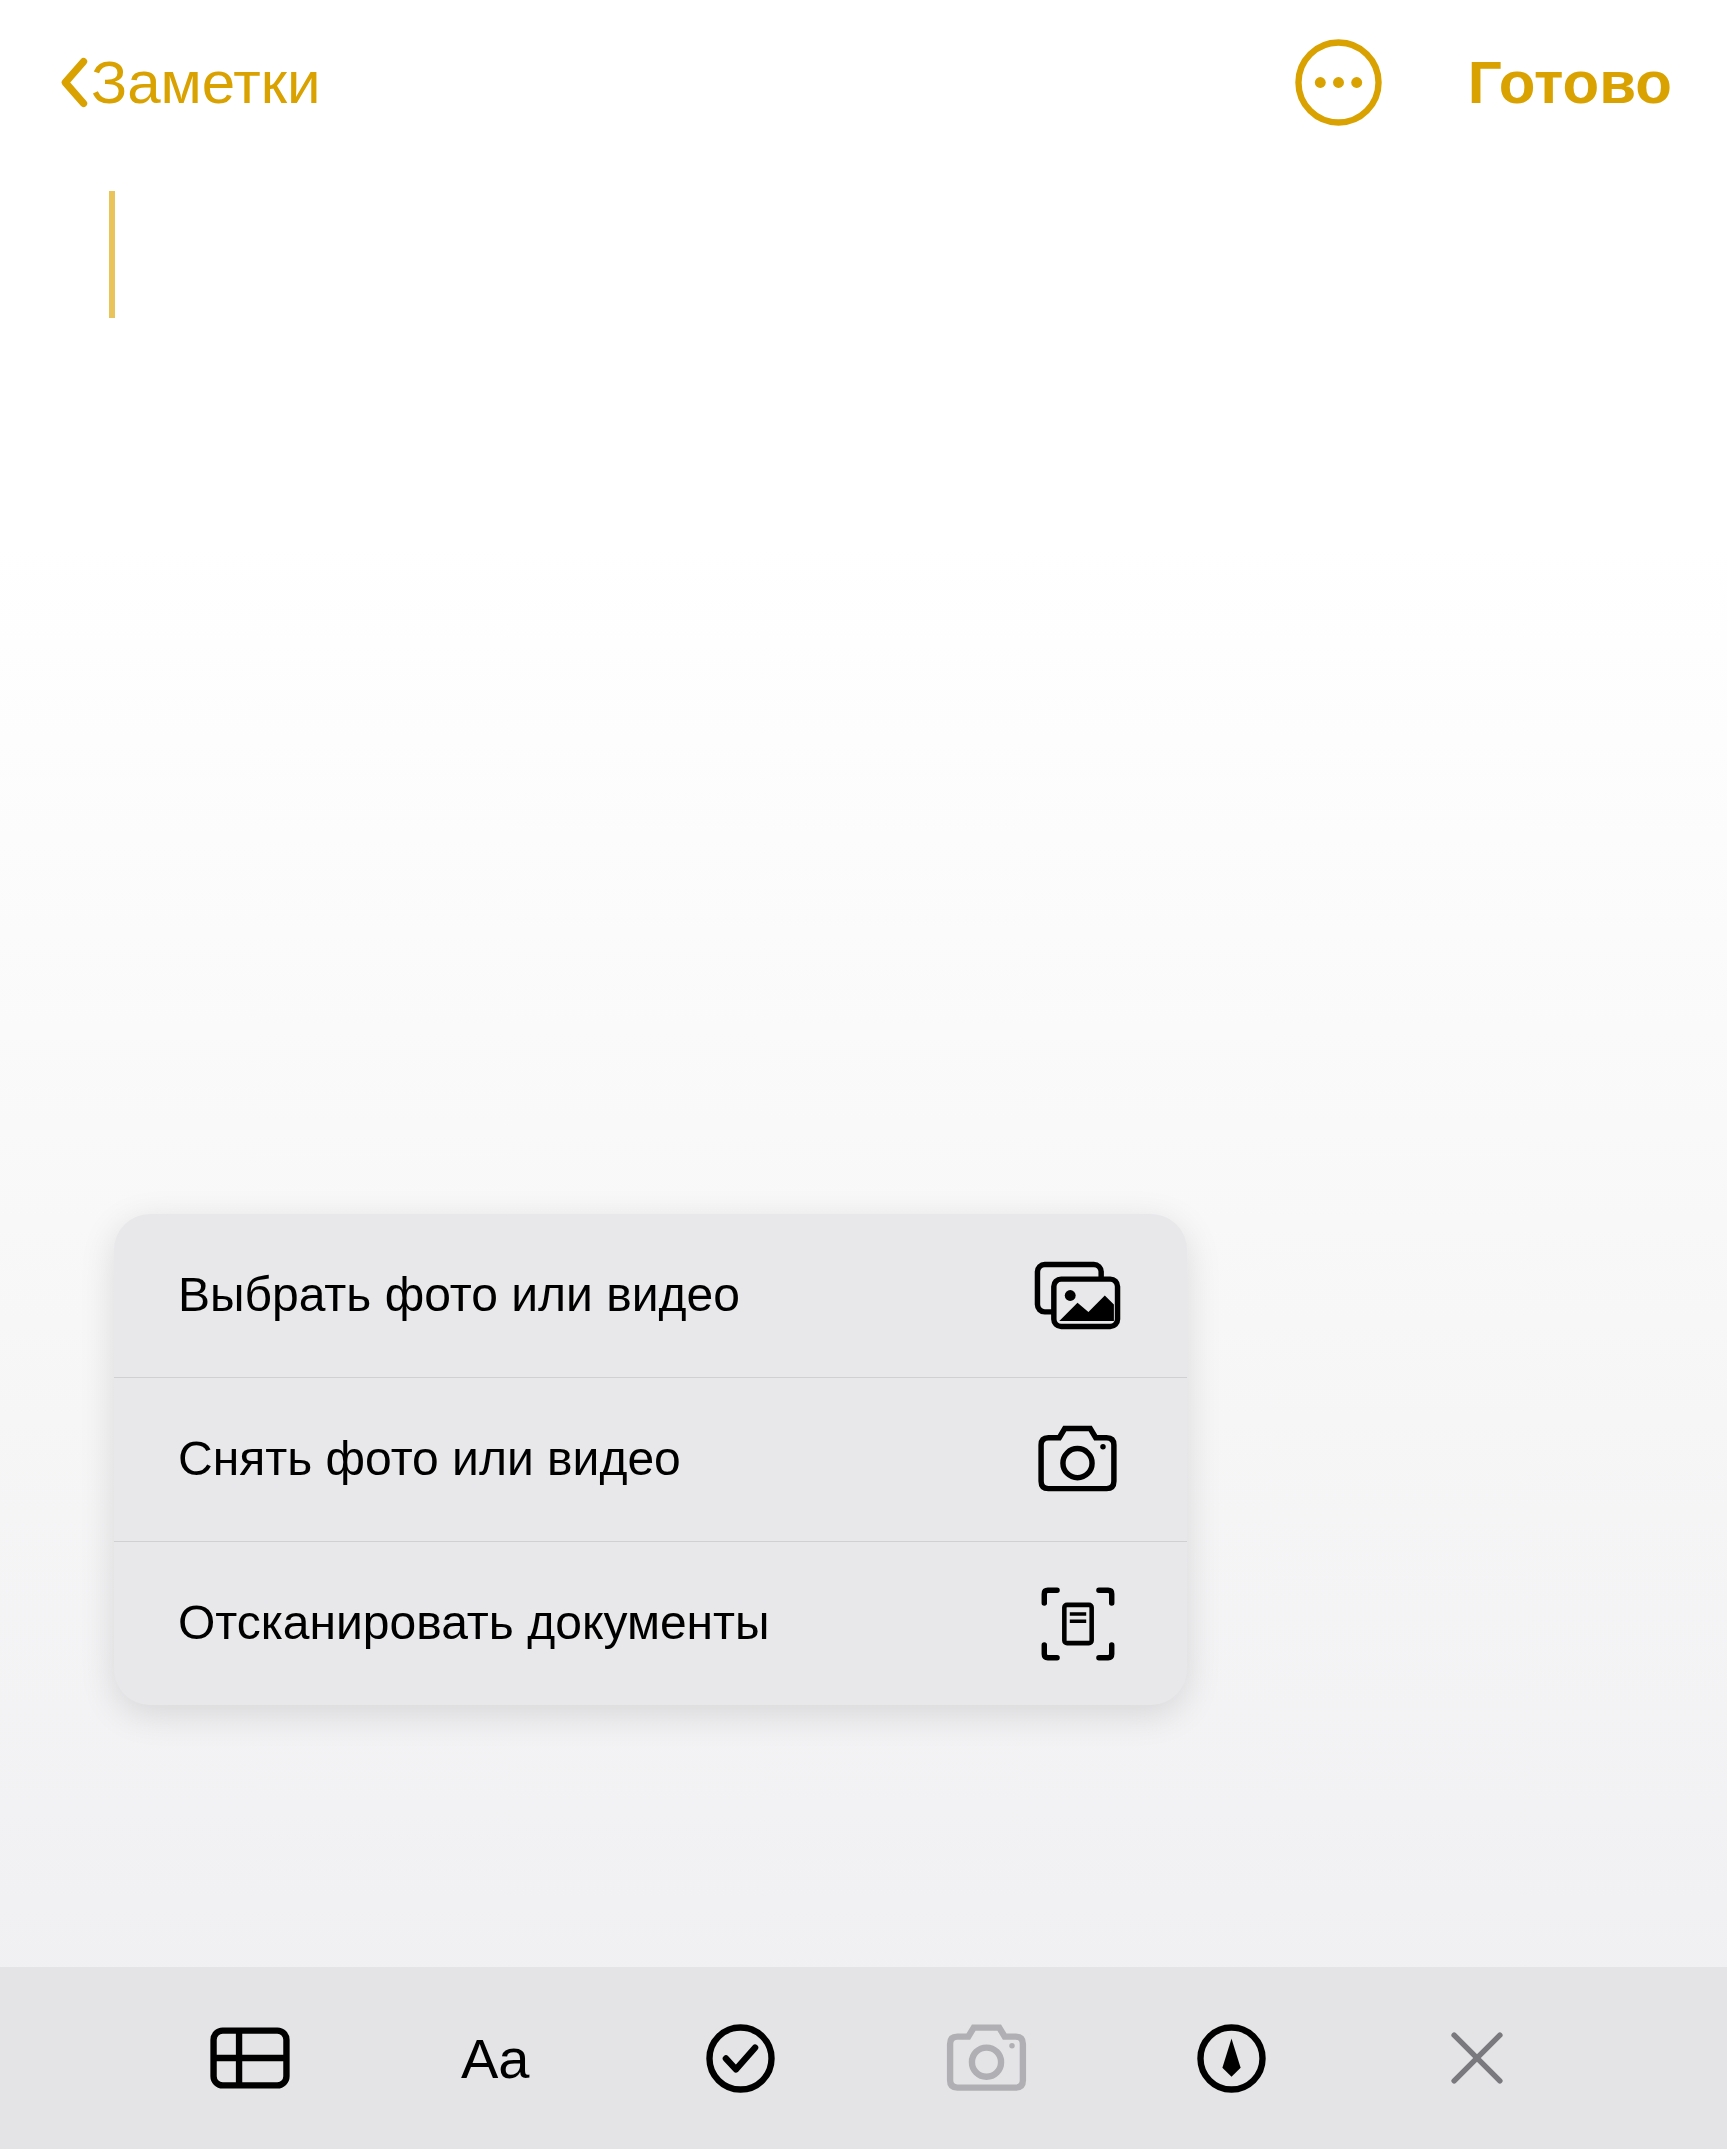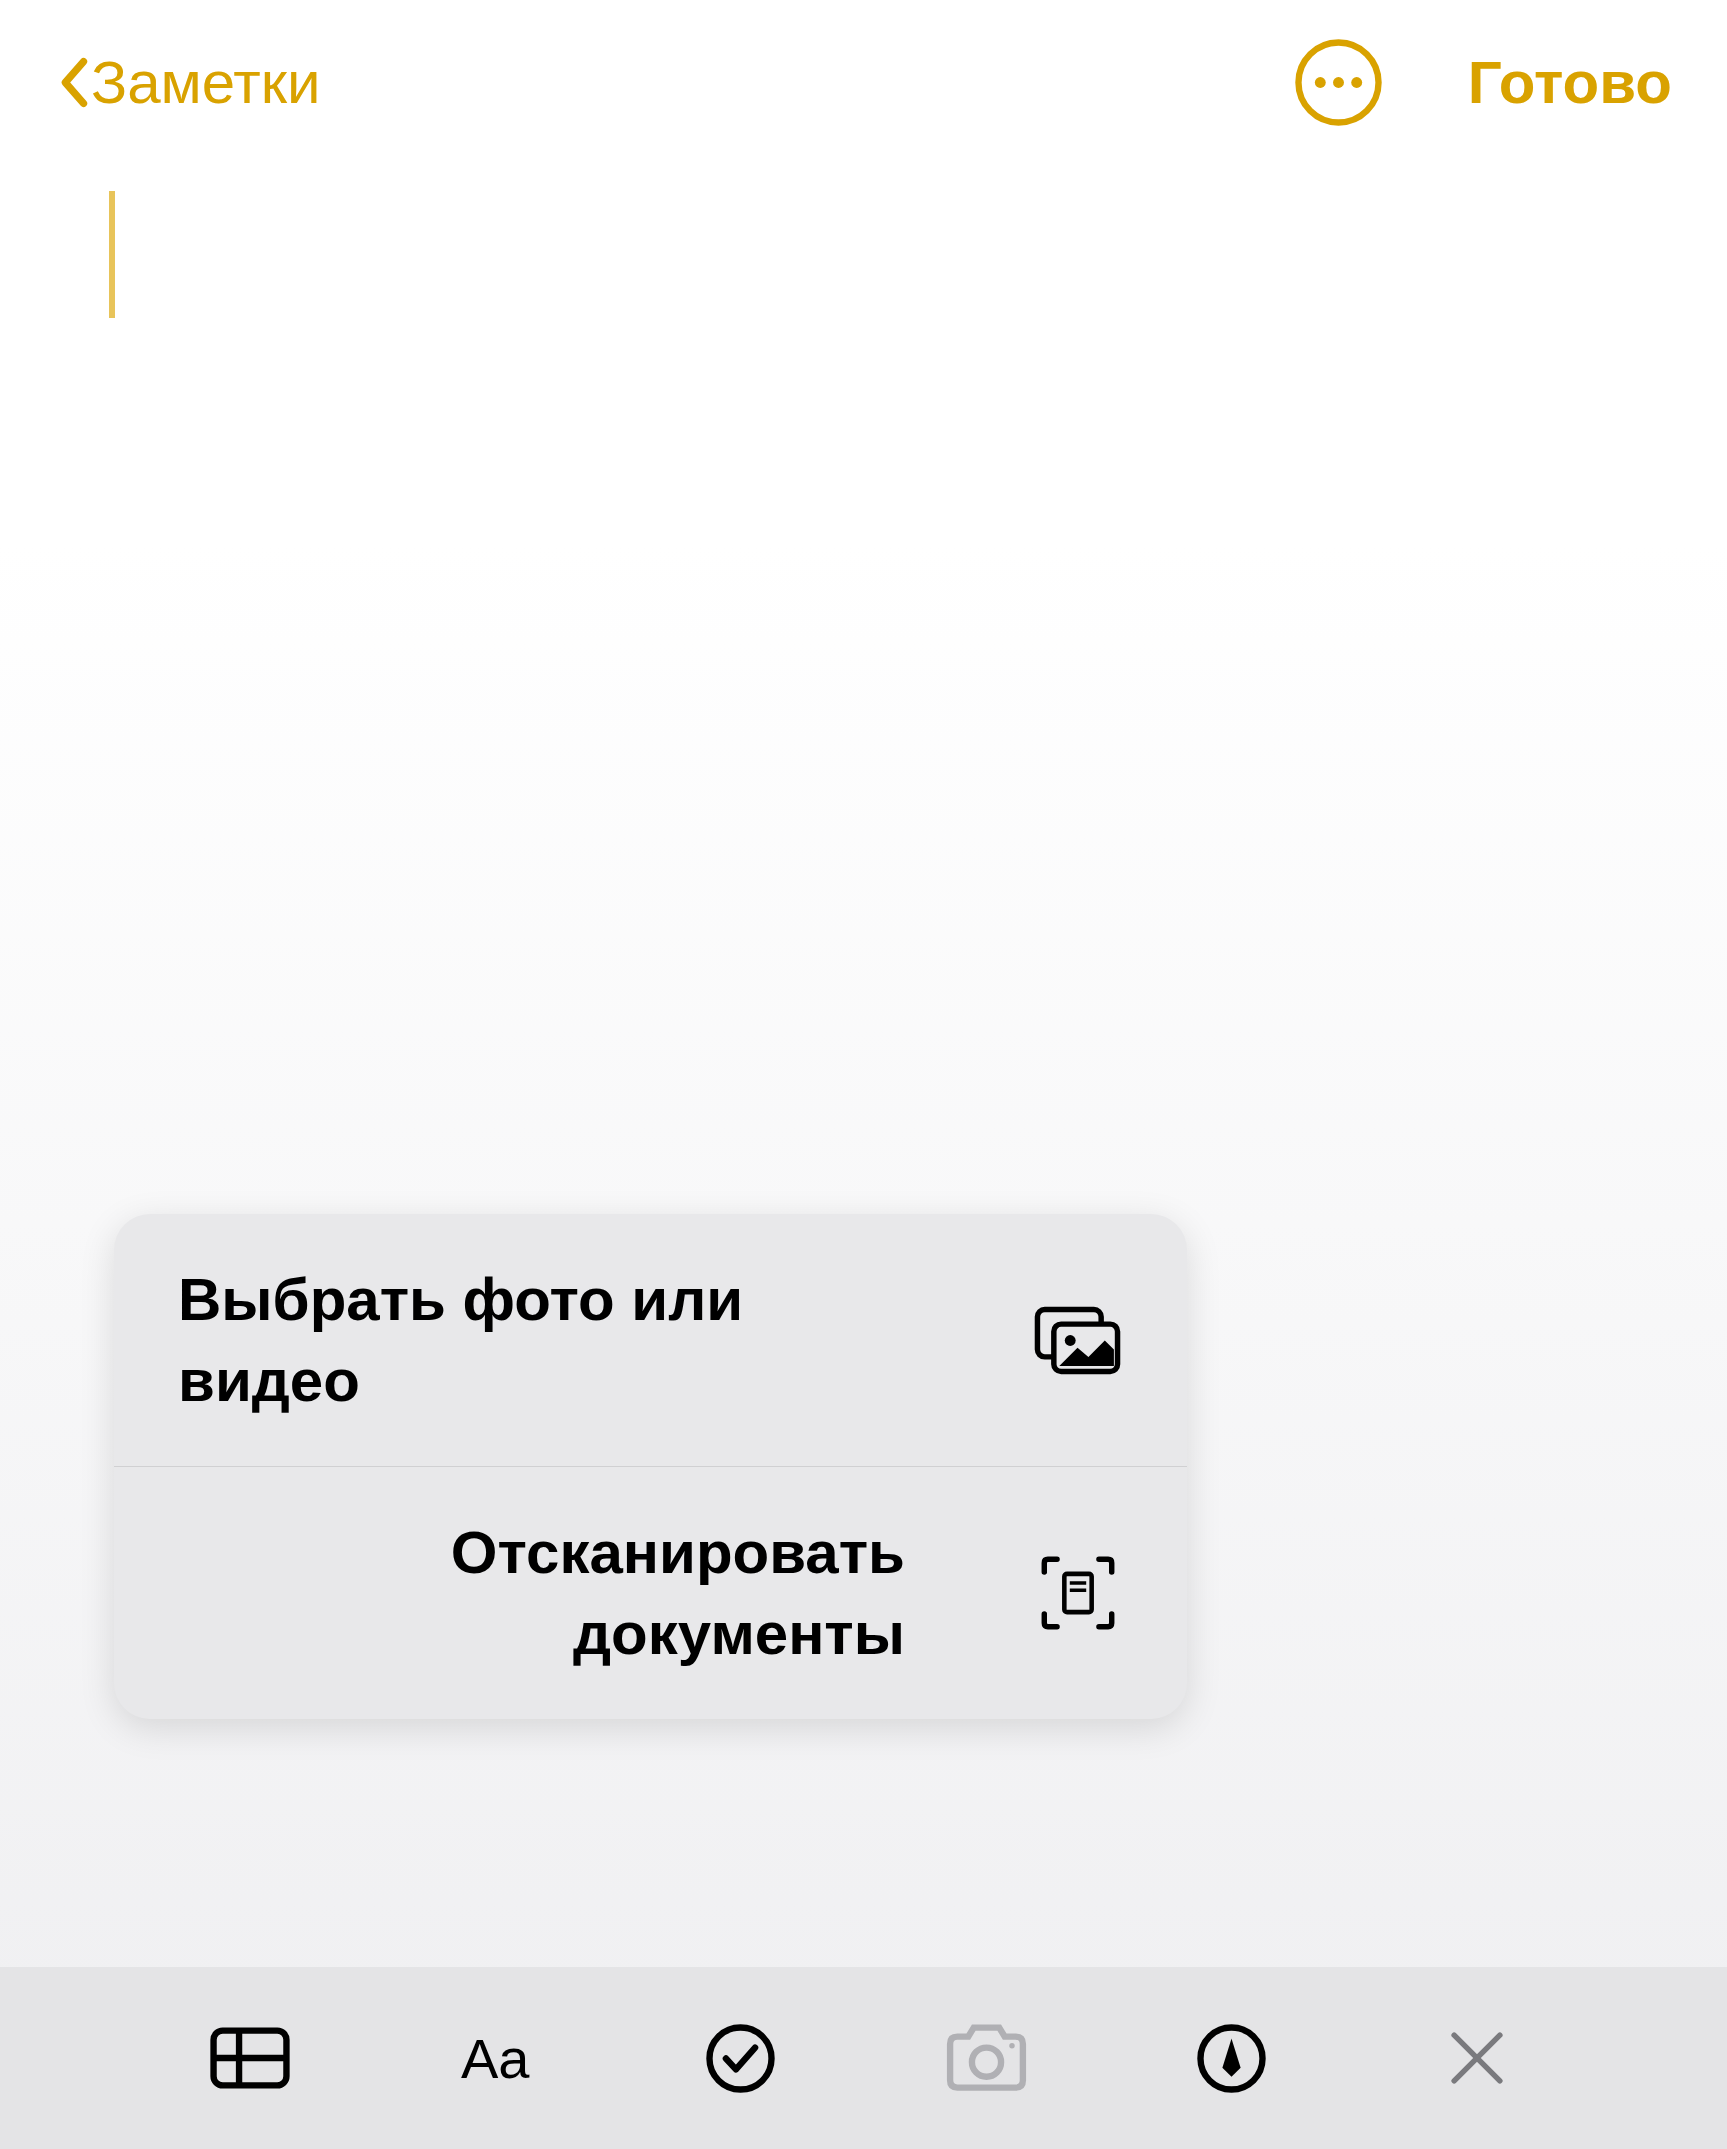--- a/index.html
+++ b/index.html
@@ -85,22 +85,22 @@
       justify-content: space-between;
       padding: 45px 64px;
       cursor: pointer;
       border-bottom: 0.9px solid #d0d0d2;
     }
     .popup-item:last-child {
       border-bottom: none;
       text-align: right;
     }
     .popup-label {
-      font-size: 60px;
-      font-weight: 700;
+      font-size: 48px;
+      font-weight: 400;
       color: #000;
       line-height: 1.35;
       max-width: 727px;
     }
     .popup-icon {
       width: 91px;
       height: 73px;
       display: flex;
       align-items: center;
       justify-content: center;
@@ -178,20 +178,30 @@
 
 <div class="popup-menu">
   <div class="popup-item">
     <span class="popup-label">Выбрать фото или видео</span>
     <span class="popup-icon">
       <svg width="91" height="73" viewBox="0 0 100 80" fill="none">
         <rect x="6" y="6" width="70" height="52" rx="8" stroke="#000" stroke-width="6"></rect>
         <rect x="24" y="22" width="70" height="52" rx="8" fill="#e8e8ea" stroke="#000" stroke-width="6"></rect>
         <circle cx="42" cy="40" r="6" fill="#000"></circle>
         <path d="M30 68 L50 48 L62 58 L80 40 L90 50 L90 68 Z" fill="#000"></path>
+      </svg>
+    </span>
+  </div>
+  <div class="popup-item">
+    <span class="popup-label">Снять фото или видео</span>
+    <span class="popup-icon">
+      <svg width="91" height="73" viewBox="0 0 100 80" fill="none">
+        <path d="M10 24 Q10 16 18 16 L30 16 L36 6 L64 6 L70 16 L82 16 Q90 16 90 24 L90 64 Q90 72 82 72 L18 72 Q10 72 10 64 Z" stroke="#000" stroke-width="6"></path>
+        <circle cx="50" cy="44" r="16" stroke="#000" stroke-width="6"></circle>
+        <circle cx="78" cy="26" r="3" fill="#000"></circle>
       </svg>
     </span>
   </div>
   <div class="popup-item">
     <span class="popup-label">Отсканировать документы</span>
     <span class="popup-icon">
       <svg width="82" height="82" viewBox="0 0 90 90" fill="none">
         <path d="M8 22 L8 12 Q8 8 12 8 L22 8" stroke="#000" stroke-width="6" stroke-linecap="round"></path>
         <path d="M68 8 L78 8 Q82 8 82 12 L82 22" stroke="#000" stroke-width="6" stroke-linecap="round"></path>
         <path d="M82 68 L82 78 Q82 82 78 82 L68 82" stroke="#000" stroke-width="6" stroke-linecap="round"></path>

